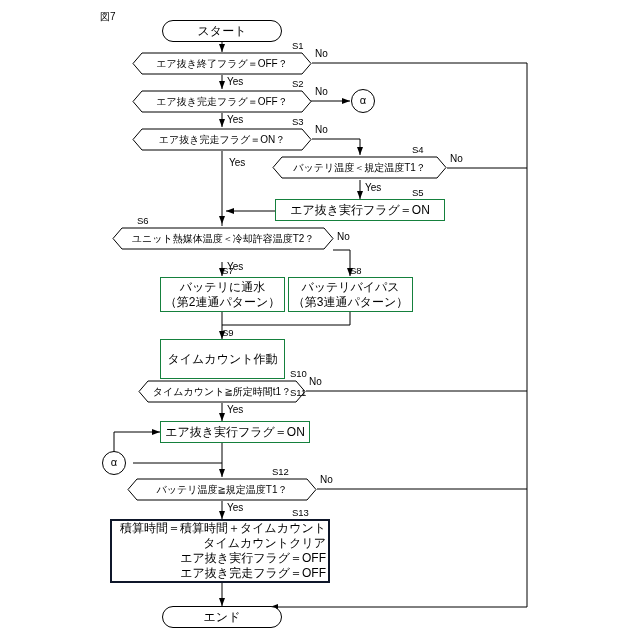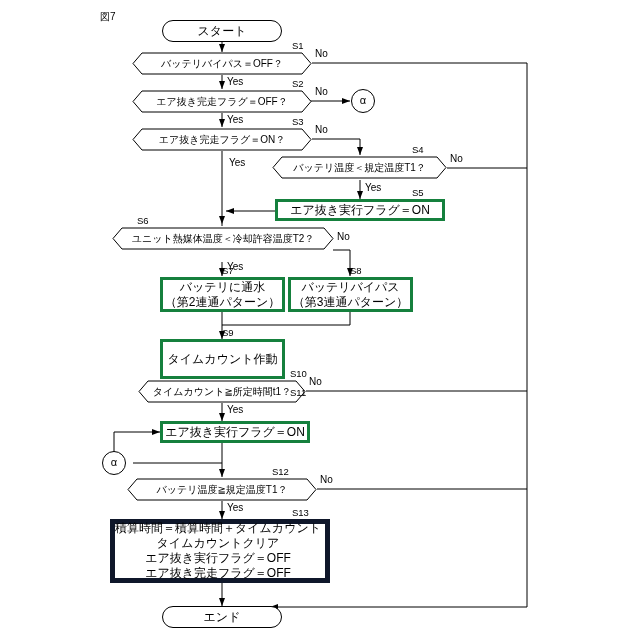--- a/index.html
+++ b/index.html
@@ -18,22 +18,22 @@
     display:flex;
     align-items:center;
     justify-content:center;
     text-align:center;
     font-size:12px;
     line-height:1.25;
     color:#000;
     background:#fff;
     white-space:pre-line;
   }
-  .rect{border:3px solid #15803d;}
-  .rect-left{border:5px solid #0f172a;justify-content:flex-start;text-align:center;padding-left:0;}
+  .rect{border:1px solid #15803d;}
+  .rect-left{border:2px solid #0f172a;justify-content:flex-start;text-align:right;padding-left:8px;}
   .term{border:1px solid #000;border-radius:999px;}
   .hexbox{position:absolute;}
   .hexbox svg{position:absolute;left:0;top:0;}
   .hexlabel{
     position:absolute;left:0;top:0;width:100%;height:100%;
     display:flex;align-items:center;justify-content:center;
     font-size:10px;text-align:center;
   }
   .circ{
     border:1px solid #000;border-radius:50%;
@@ -121,21 +121,21 @@
 </svg>
 
 <div class="figlabel" style="left:100px;top:10px;">図7</div>
 
 <div class="node term" style="left:162px;top:20px;width:120px;height:22px;">スタート</div>
 
 <div class="hexbox" style="left:132px;top:52px;width:180px;height:23px;">
   <svg width="180" height="23">
       <polygon points="10,1 170,1 179,11.5 170,22 10,22 1,11.5" fill="#fff" stroke="#000" stroke-width="1"></polygon>
     </svg>
-  <div class="hexlabel">バッテリバイパス＝OFF？</div>
+  <div class="hexlabel">エア抜き終了フラグ＝OFF？</div>
 </div>
 <div class="steplabel" style="left:292px;top:40px;">S1</div>
 <div class="edgelabel" style="left:226px;top:76px;">Yes</div>
 <div class="edgelabel" style="left:314px;top:48px;">No</div>
 
 <div class="hexbox" style="left:132px;top:90px;width:180px;height:23px;">
   <svg width="180" height="23">
       <polygon points="10,1 170,1 179,11.5 170,22 10,22 1,11.5" fill="#fff" stroke="#000" stroke-width="1"></polygon>
     </svg>
   <div class="hexlabel">エア抜き完走フラグ＝OFF？</div>

